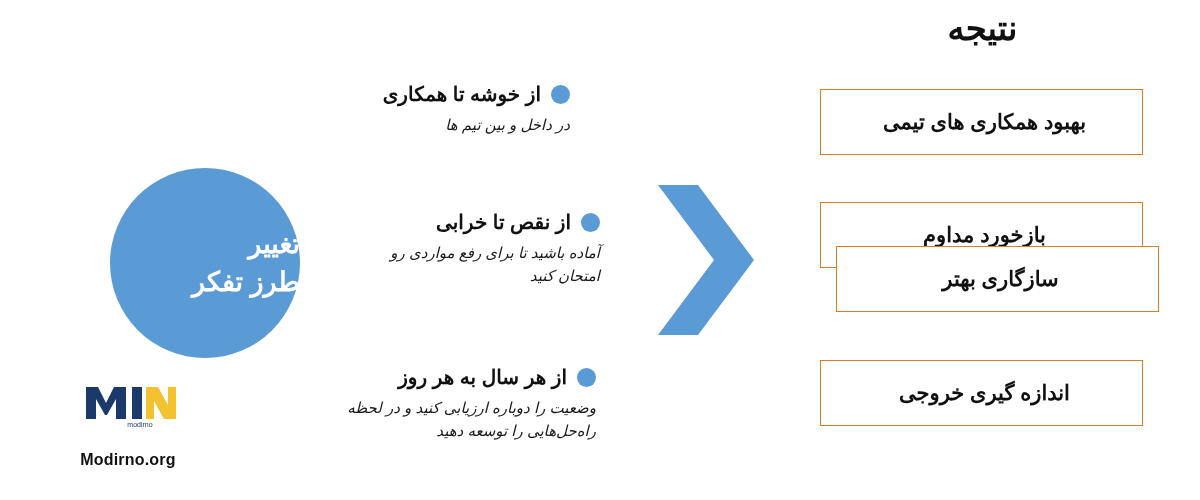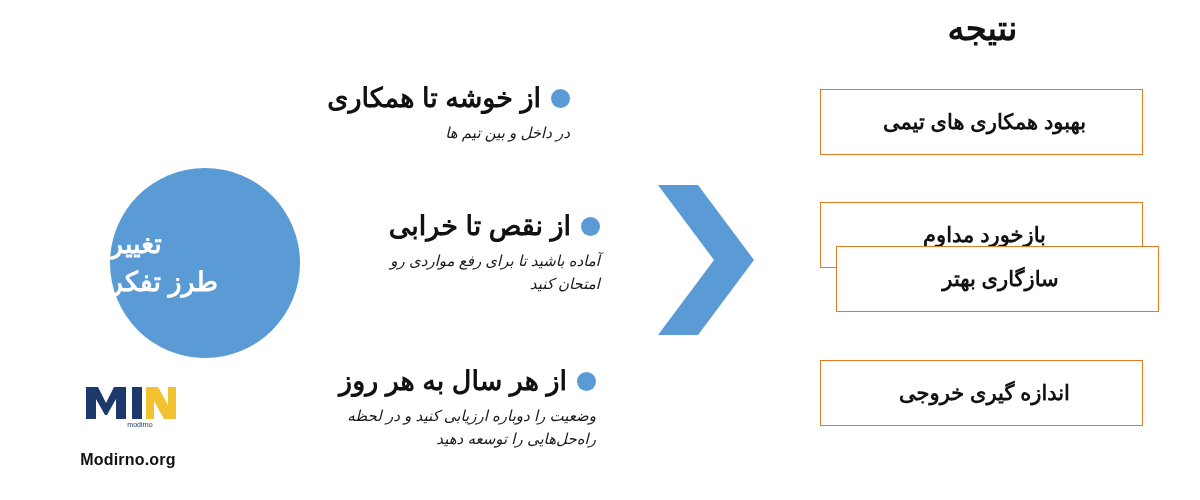--- a/index.html
+++ b/index.html
@@ -24,21 +24,21 @@
   .circle {
     position: absolute;
     left: 110px;
     top: 168px;
     width: 190px;
     height: 190px;
     border-radius: 50%;
     background: #5b9bd5;
     display: flex;
     flex-direction: column;
-    align-items: flex-end;
+    align-items: flex-start;
     justify-content: center;
     color: #ffffff;
     font-weight: bold;
     font-size: 27px;
     line-height: 1.42;
     text-align: center;
   }
 
   
   .bullet-block {
@@ -54,21 +54,21 @@
     gap: 10px;
   }
   .dot {
     width: 19px;
     height: 19px;
     border-radius: 50%;
     background: #5b9bd5;
     flex: 0 0 auto;
   }
   .bullet-title {
-    font-size: 27px;
+    font-size: 20px;
     font-weight: bold;
     color: #111111;
     white-space: nowrap;
   }
   .bullet-desc {
     margin-top: 7px;
     font-size: 15px;
     color: #1a1a1a;
     line-height: 1.55;
     text-align: right;

